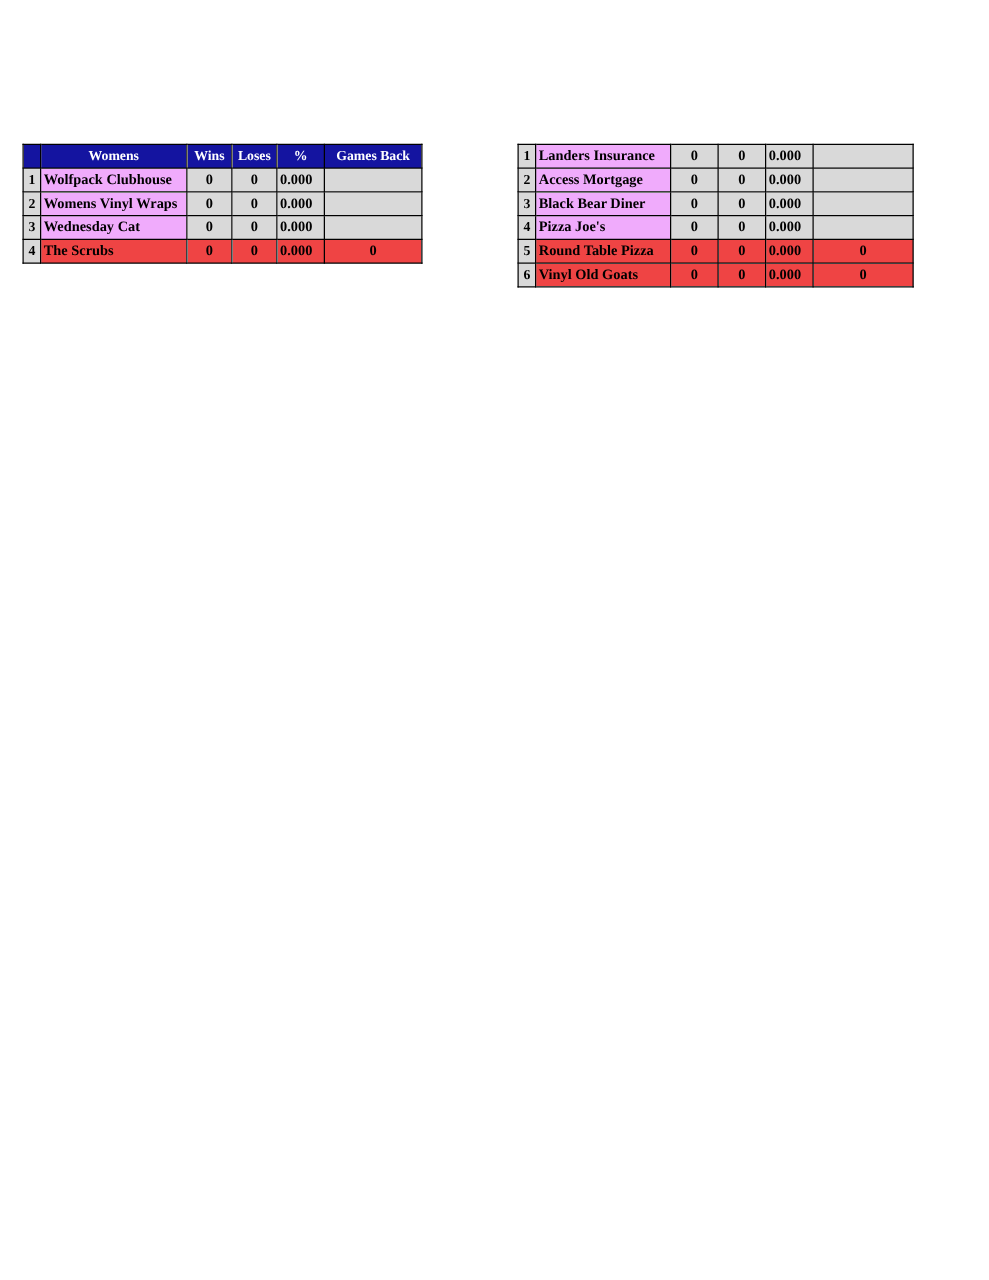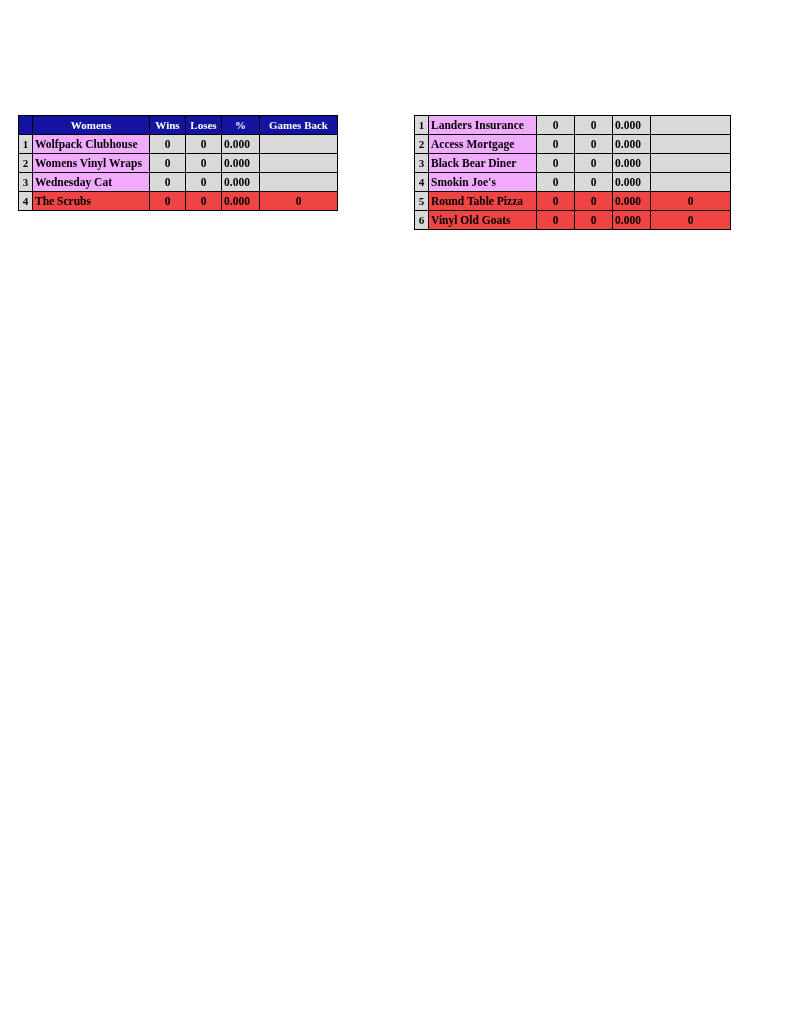--- a/index.html
+++ b/index.html
@@ -183,21 +183,21 @@
       <tr>
         <td class="rank-col">3</td>
         <td class="team-col">Black Bear Diner</td>
         <td class="wins-col">0</td>
         <td class="loses-col">0</td>
         <td class="pct-col">0.000</td>
         <td class="gb-col"></td>
       </tr>
       <tr>
         <td class="rank-col">4</td>
-        <td class="team-col">Smokin Joe's</td>
+        <td class="team-col">Pizza Joe's</td>
         <td class="wins-col">0</td>
         <td class="loses-col">0</td>
         <td class="pct-col">0.000</td>
         <td class="gb-col"></td>
       </tr>
       <tr class="white">
         <td class="rank-col">5</td>
         <td class="team-col">Round Table Pizza</td>
         <td class="wins-col">0</td>
         <td class="loses-col">0</td>

